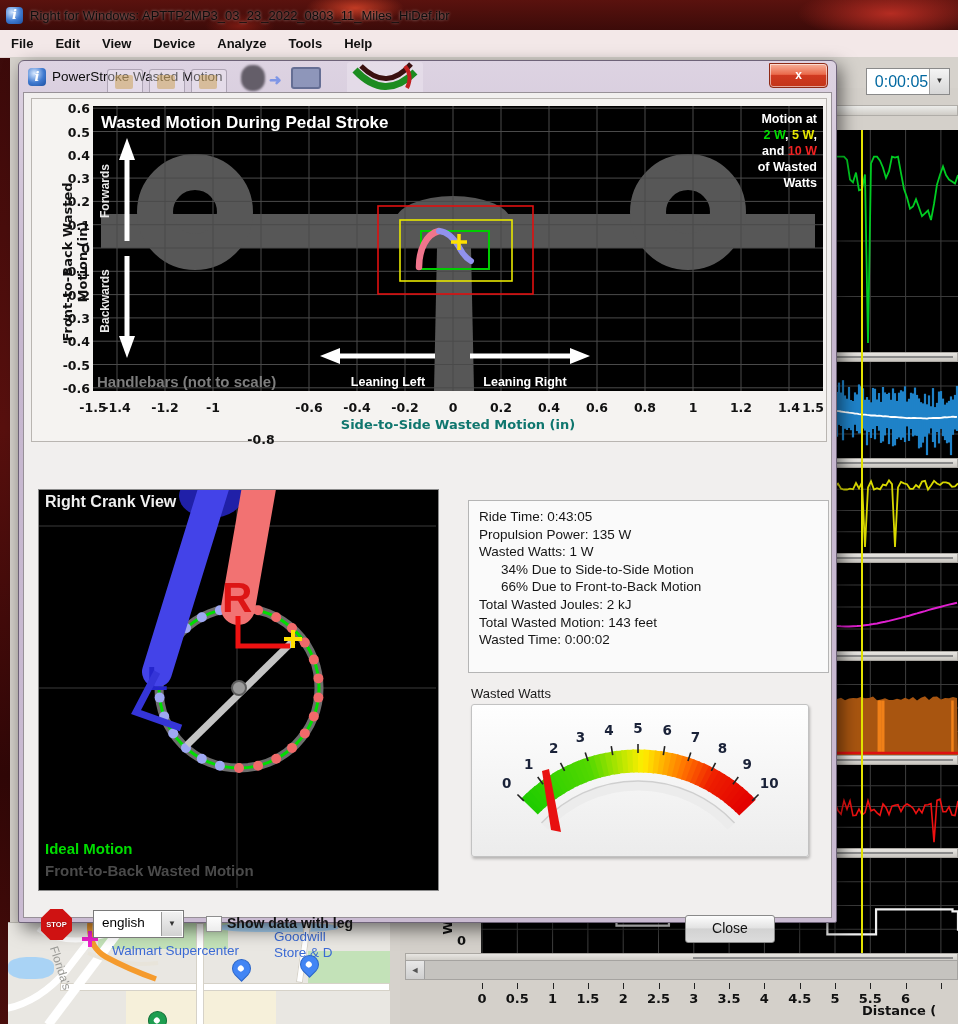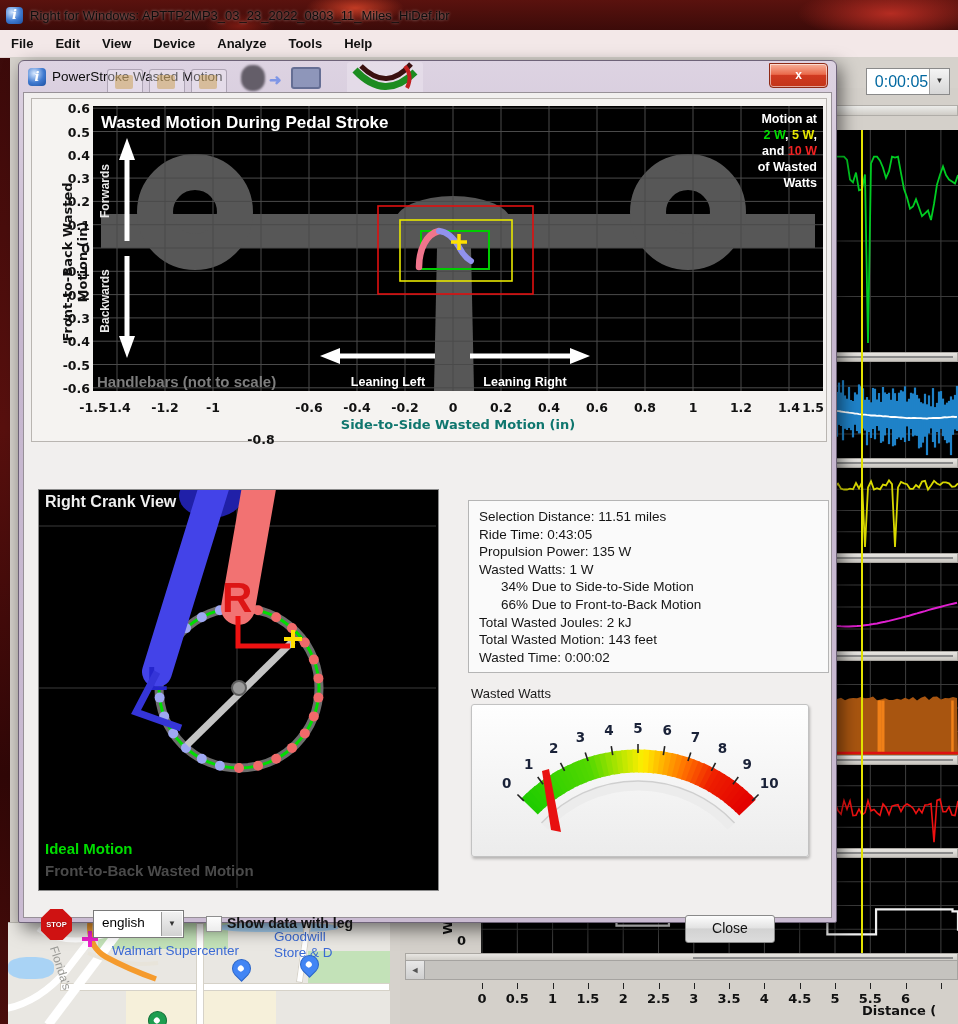--- a/index.html
+++ b/index.html
@@ -847,21 +847,20 @@
           <text x="183" y="122" fill="#dd1515" font-size="42" font-weight="bold">R</text>
           <polyline points="199,126 199,156 251,156" fill="none" stroke="#ee1111" stroke-width="5"></polyline>
           <path d="M 245 149 L 263 149 M 254 140 L 254 158" stroke="#ffe000" stroke-width="4"></path>
           <text x="6" y="17" fill="#f0f0f0" font-size="16" font-weight="bold">Right Crank View</text>
           <text x="6" y="364" fill="#00dd00" font-size="15" font-weight="bold">Ideal Motion</text>
           <text x="6" y="386" fill="#4a4a4a" font-size="15" font-weight="bold">Front-to-Back Wasted Motion</text>
         </svg>
       </div>
 
       <div id="statsBox" class="abs">
-          <div class="statline">Selection Distance: 11.51 miles</div>
           <div class="statline">Ride Time: 0:43:05</div>
           <div class="statline">Propulsion Power: 135 W</div>
           <div class="statline">Wasted Watts: 1 W</div>
           <div class="statline ind">34% Due to Side-to-Side Motion</div>
           <div class="statline ind">66% Due to Front-to-Back Motion</div>
           <div class="statline">Total Wasted Joules: 2 kJ</div>
           <div class="statline">Total Wasted Motion: 143 feet</div>
           <div class="statline">Wasted Time: 0:00:02</div>
         </div>
 

